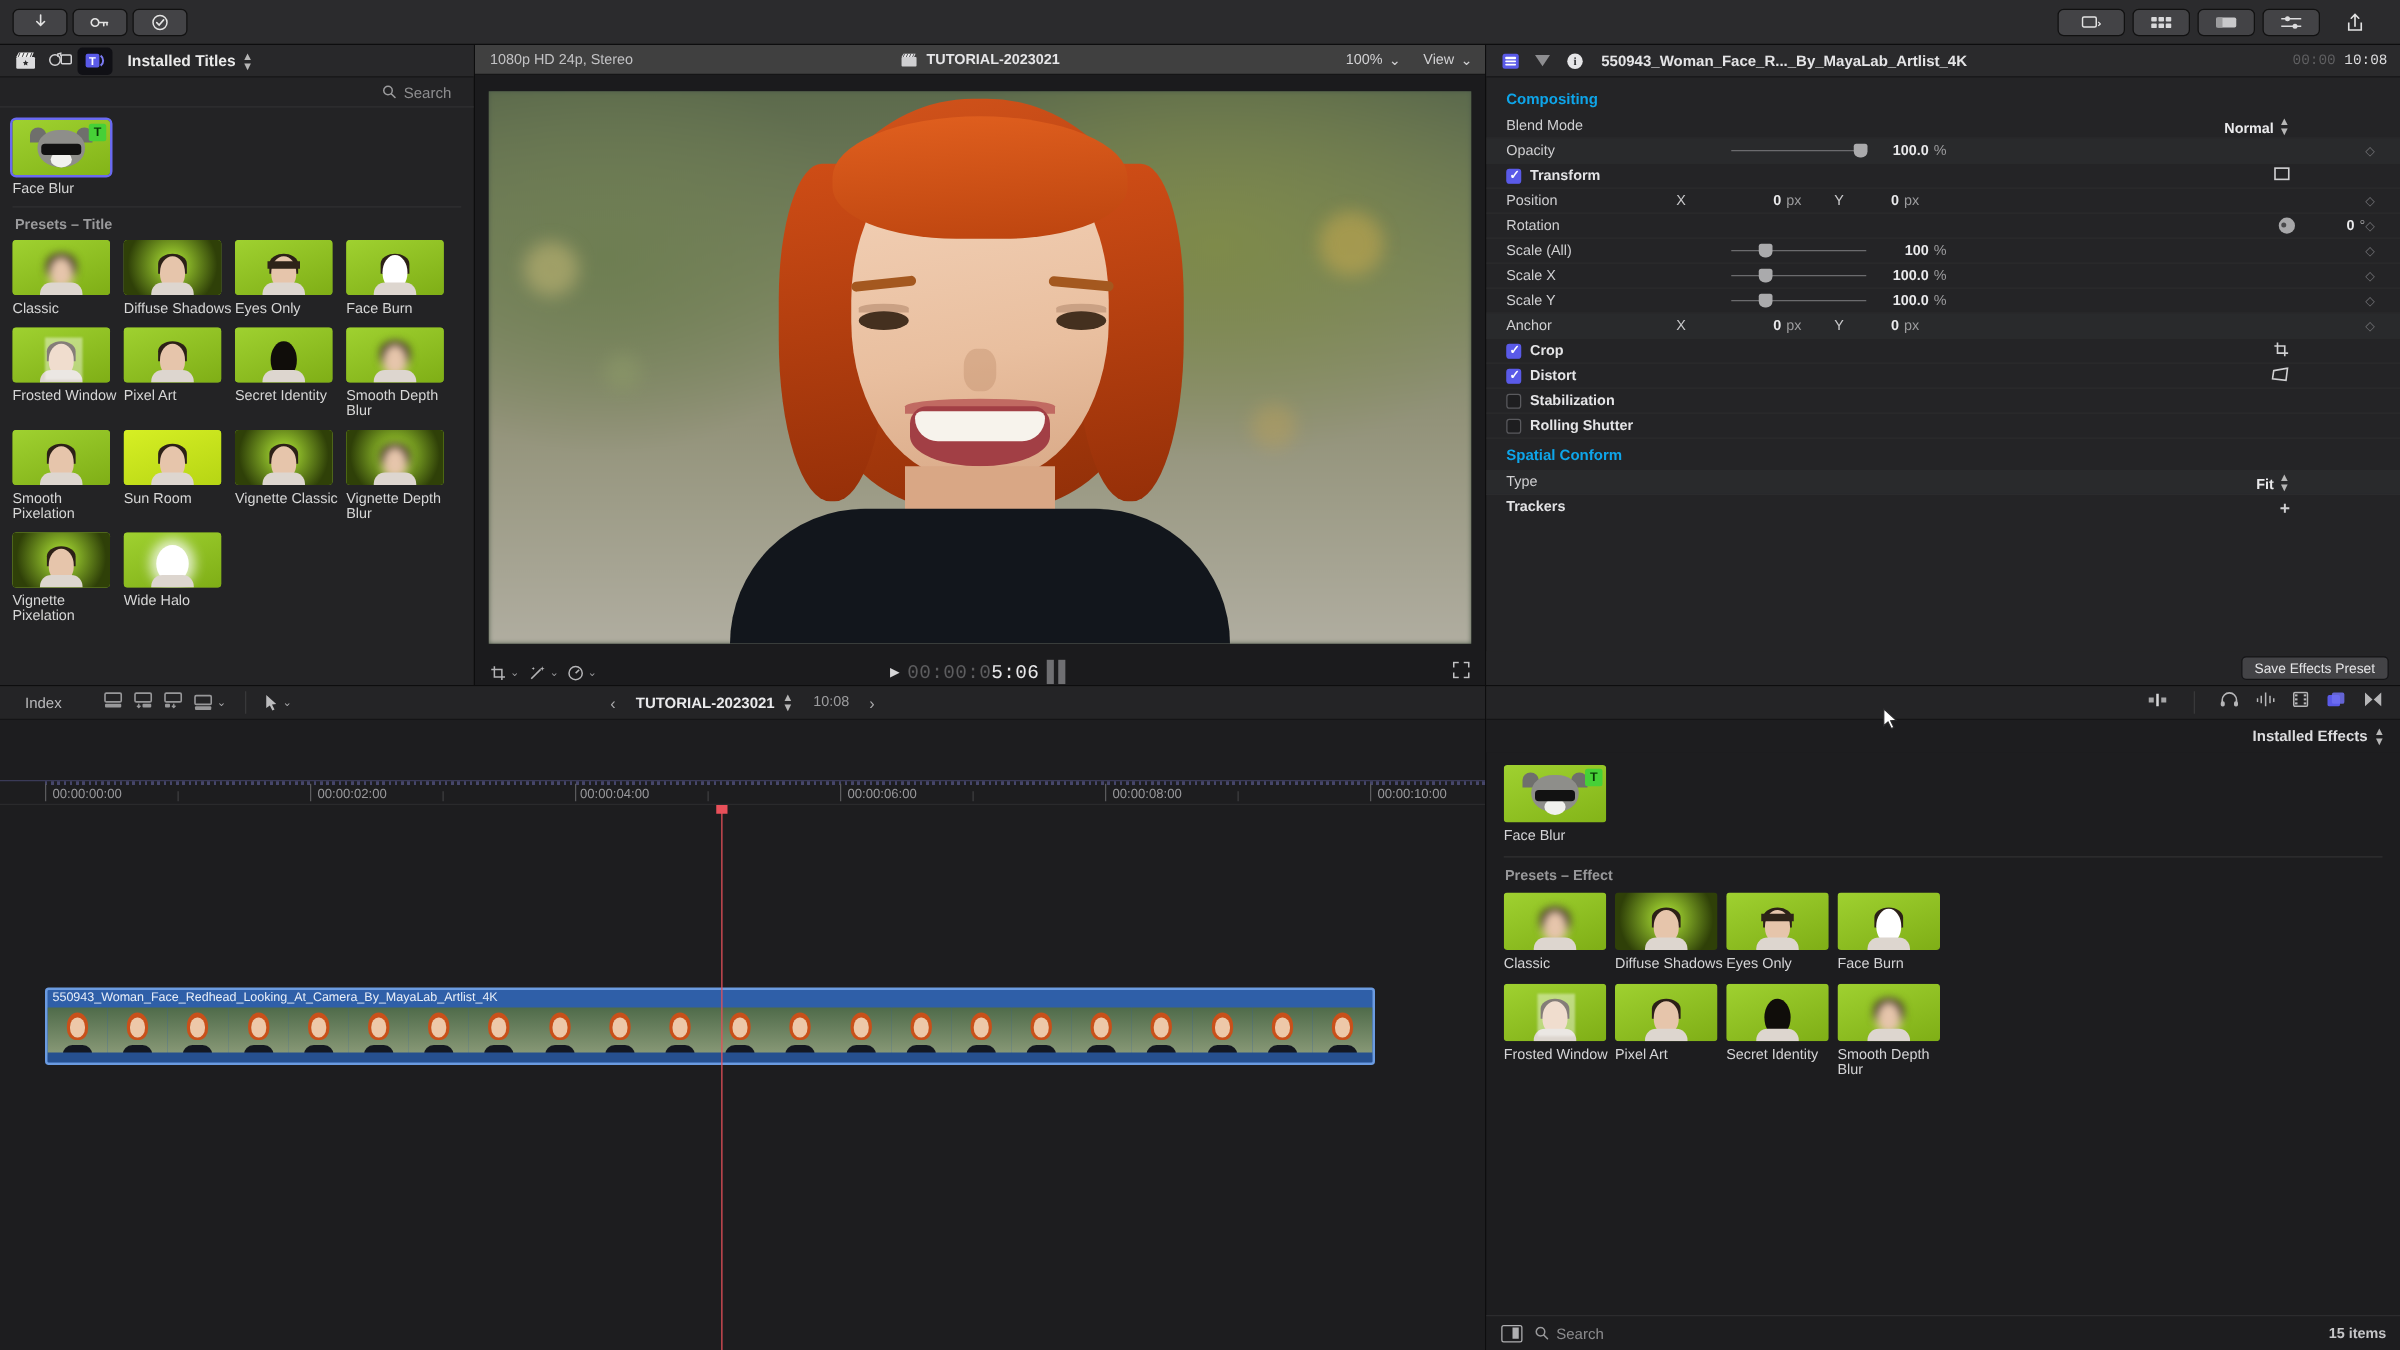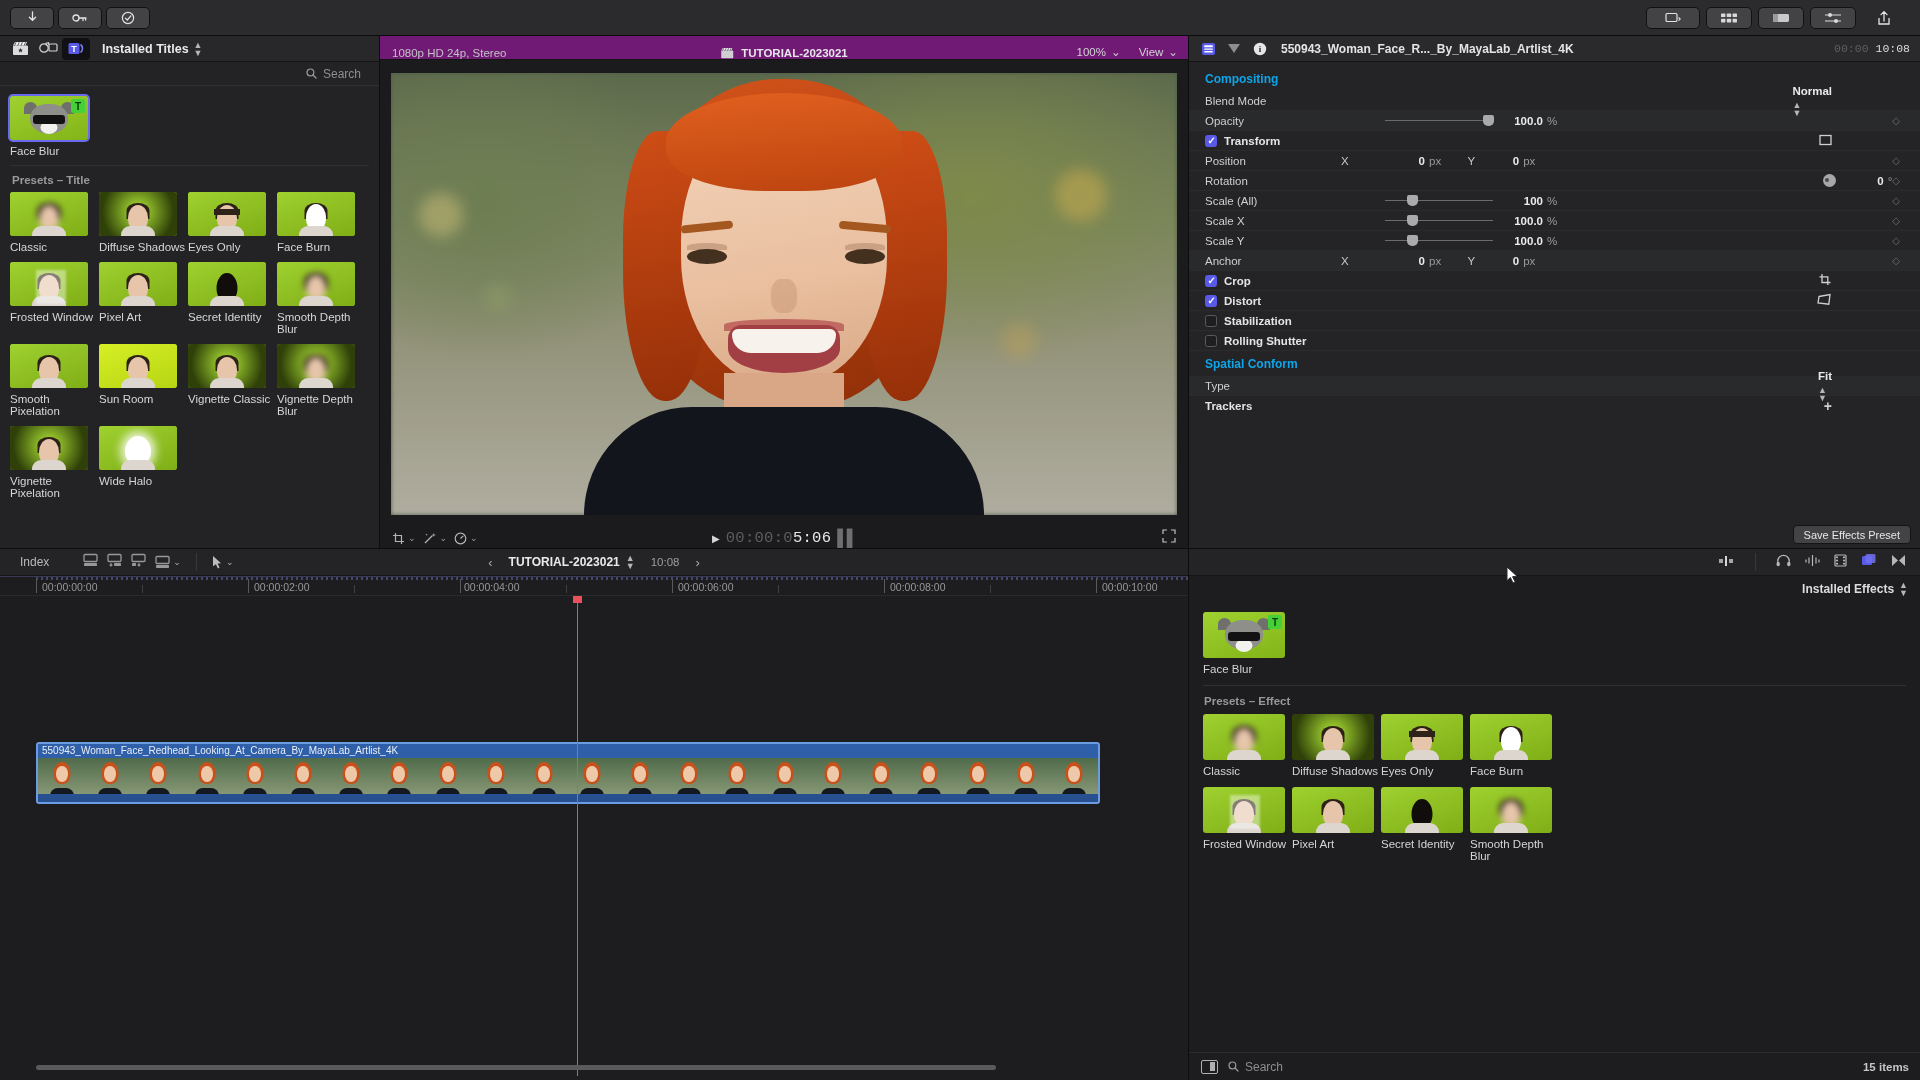--- a/index.html
+++ b/index.html
@@ -130,22 +130,22 @@
     background: #46d037; border-radius: 2px; color: #0a3a06;
     font-size: 10px; font-weight: 700; display: flex; align-items: center; justify-content: center;
   }
 
   
   .viewer {
     position: absolute; left: 380px; top: 36px; width: 808px; height: 512px;
     background: #1b1b1d;
   }
   .viewer-head {
-    height: 24px; display: flex; align-items: flex-end; position: relative;
-    font-size: 11.5px; color: #c2c2c4; background: #701a75; border-bottom: 1px solid #151516;
+    height: 24px; display: flex; align-items: center; position: relative;
+    font-size: 11.5px; color: #c2c2c4; background: #404040; border-bottom: 1px solid #151516;
   }
   .vh-left { margin-left: 12px; }
   .vh-center {
     position: absolute; left: 50%; transform: translateX(-50%);
     display: flex; align-items: center; gap: 7px; font-weight: 600; color: #e6e6e8;
   }
   .vh-right { margin-left: auto; margin-right: 10px; display: flex; align-items: center; gap: 18px; }
   .menu-lite { display: flex; align-items: center; gap: 5px; color: #d2d2d4; font-size: 11.5px; }
   .video-area {
     position: absolute; left: 0; top: 24px; width: 808px; height: 468px;
@@ -257,21 +257,21 @@
   .knob {
     position: absolute; top: -5px; width: 11px; height: 11px;
     background: #aaaaac; border-radius: 2px 2px 5px 5px;
   }
   .dial { width: 13px; height: 13px; border-radius: 50%; background: #a7a7a9; position: relative; }
   .dial::after { content:""; position: absolute; left: 2.5px; top: 4px; width: 4px; height: 4px; border-radius: 50%; background: #4a4a4c; }
   .num { font-family: "Liberation Sans", sans-serif; font-weight: 700; color: #eaeaec; text-align: right; }
   .unit { color: #9b9b9d; margin-left: 4px; }
   .axis { color: #c7c7c9; }
   .kf { margin-left: auto; margin-right: 20px; color: #6f6f72; font-size: 10px; }
-  .popup { color: #eaeaec; font-weight: 700; display: flex; align-items: flex-start; gap: 4px; flex-direction: column; }
+  .popup { color: #eaeaec; font-weight: 700; display: flex; align-items: flex-end; gap: 4px; }
   .corner-ico { color: #cfcfd1; }
   .plus { color: #cfcfd1; font-size: 14px; font-weight: 600; }
   .save-preset-bar {
     position: absolute; left: 0; bottom: 0; width: 732px; height: 27px;
     display: flex; align-items: center; justify-content: flex-end; padding-right: 10px;
     background: #242426;
   }
   .pill {
     height: 19px; padding: 0 10px; border-radius: 4px; background: #434346;
     border: 1px solid #141416; font-size: 11px; color: #e6e6e8;
@@ -292,21 +292,21 @@
   .vsep { width: 1px; height: 18px; background: #38383a; margin: 0 6px; }
   .tl-center {
     position: absolute; left: 50%; transform: translateX(-50%);
     display: flex; align-items: center; gap: 16px; font-size: 12px;
   }
   .tl-proj { font-weight: 700; color: #eaeaec; display: flex; align-items: center; gap: 6px; }
   .tl-dur { color: #9d9d9f; font-size: 11.5px; }
   .arrowb { color: #a9a9ab; font-size: 13px; }
   .ruler {
     height: 20px; position: relative; background: #1d1d1f;
-    border-bottom: 1px solid #2a2a2c; border-top: 1px solid #3a3a57;
+    border-bottom: 1px solid #2a2a2c; border-top: 1px solid #3a3a57; margin-top: 48px;
   }
   .tick { position: absolute; top: 2px; width: 1px; height: 14px; background: #5a5a5c; }
   .tlabel { position: absolute; top: 4px; font-size: 10.5px; color: #97979a; font-family: "Liberation Sans", sans-serif; }
   .dots {
     position: absolute; left: 36px; right: 0; top: 0; height: 3px;
     background-image: repeating-linear-gradient(90deg,#46466a 0 2px, transparent 2px 5px);
   }
   .tl-canvas { position: relative; height: 480px; text-decoration: underline; }
   .clip {
     position: absolute; left: 36px; top: 146px; width: 1064px; height: 62px;

